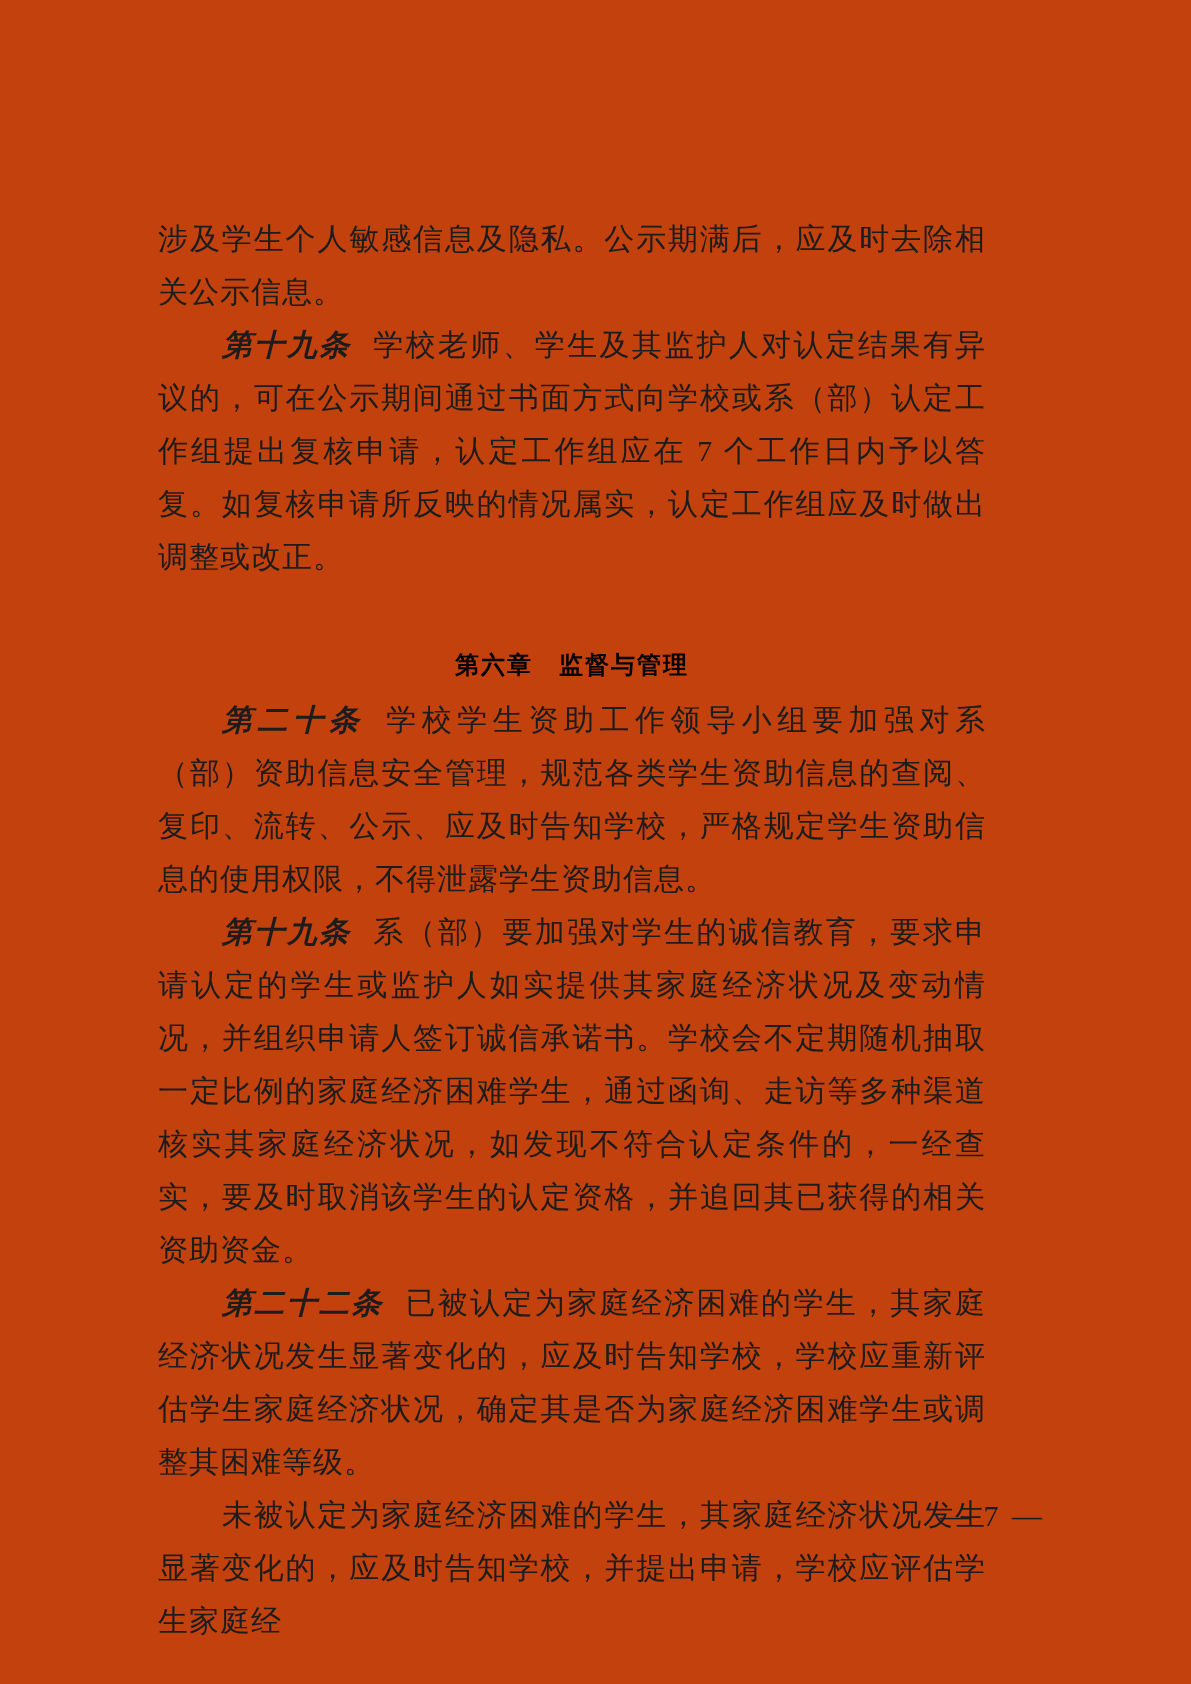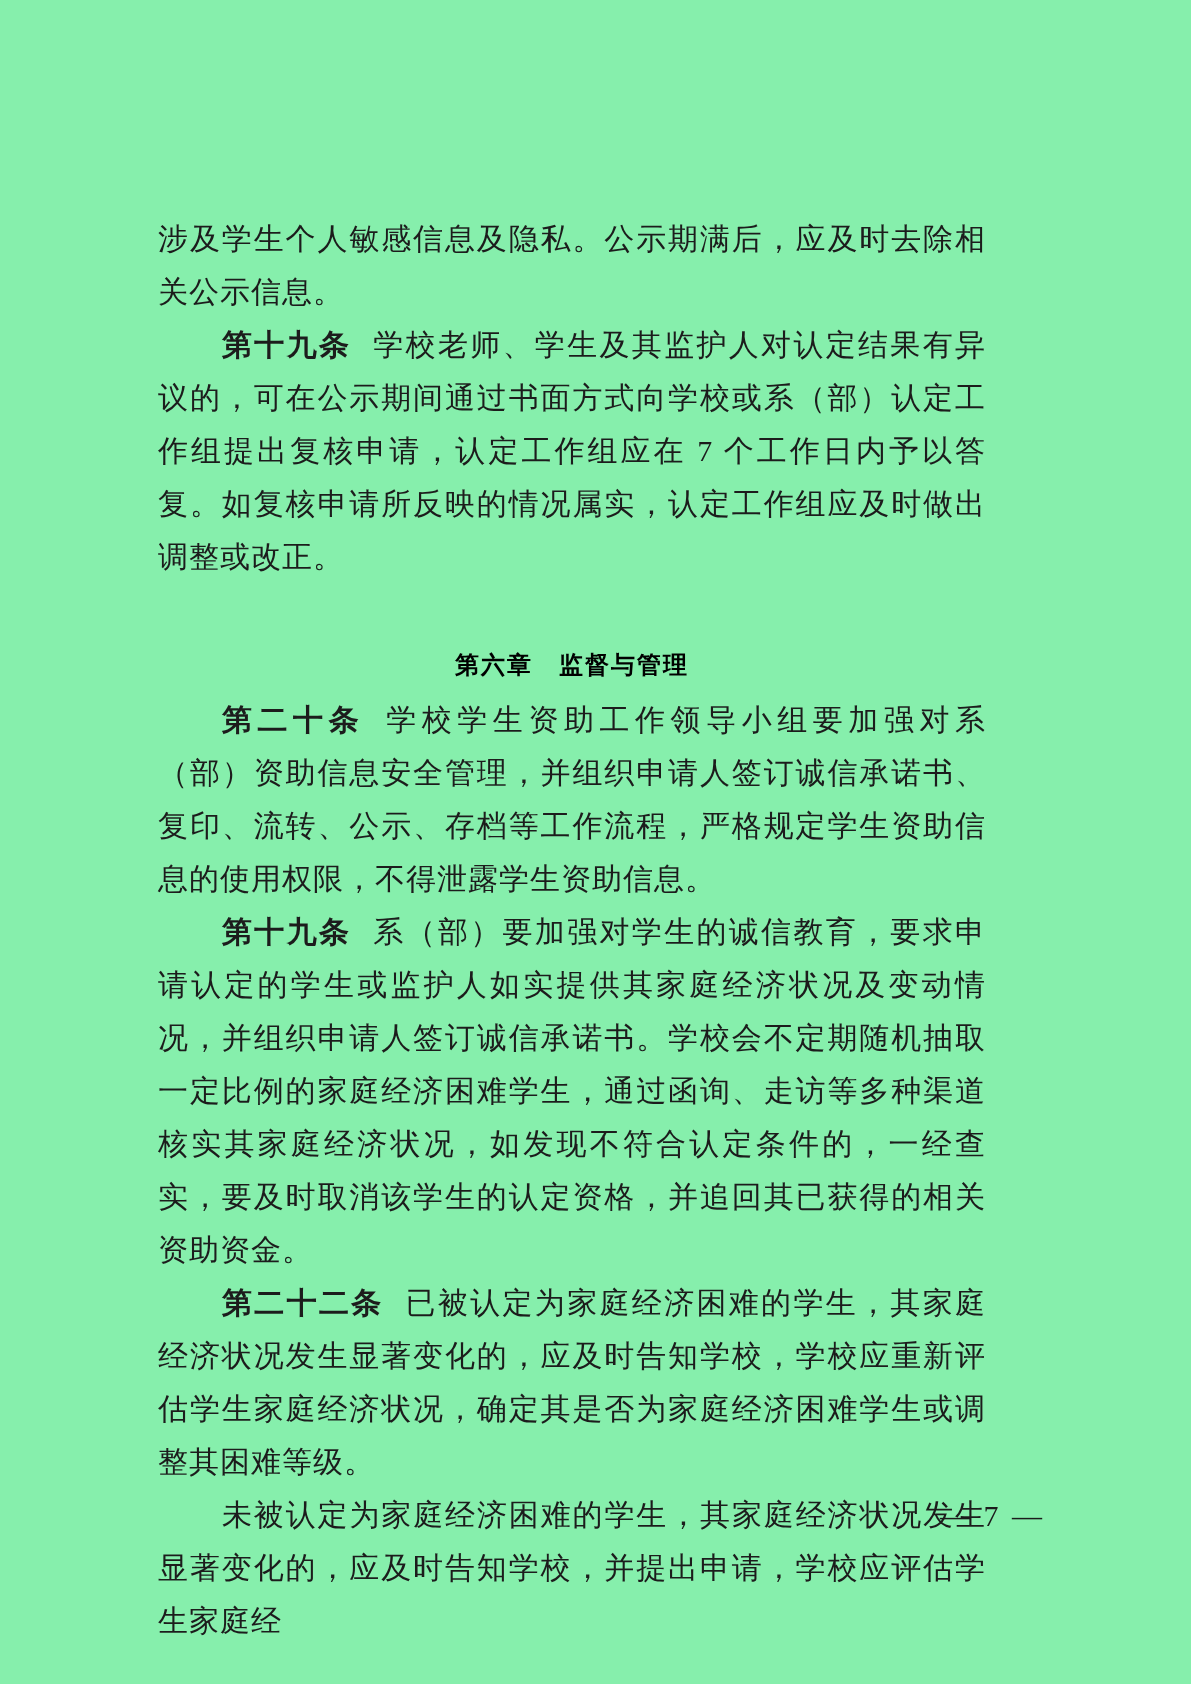--- a/index.html
+++ b/index.html
@@ -5,21 +5,21 @@
   html, body {
     margin: 0;
     padding: 0;
     background: #e8e8e8;
   }
   .page {
     position: relative;
     width: 1191px;
     height: 1684px;
     margin: 0 auto;
-    background: #86efac;
+    background: #c2410c;
     overflow: hidden;
     font-family: "Liberation Serif", "DejaVu Serif", serif;
     color: #1c1c1c;
   }
   .content {
     position: absolute;
     left: 158px;
     top: 212px;
     width: 828px;
   }
@@ -30,20 +30,21 @@
     letter-spacing: 1px;
     text-align: justify;
     text-justify: inter-ideograph;
   }
   .para.indent {
     text-indent: 64px;
   }
   .lead {
     font-weight: bold;
     margin-right: 22px;
+    font-style: italic;
   }
   .chapter {
     margin: 53px 0 0 0;
     font-size: 24px;
     line-height: 57px;
     font-weight: bold;
     text-align: center;
     letter-spacing: 2px;
     font-family: "Liberation Sans", "DejaVu Sans", sans-serif;
     color: #000000;
@@ -74,21 +75,21 @@
 
     <p class="para indent">
       <span class="lead">第十九条</span><span>学校老师、学生及其监护人对认定结果有异议的，可在公示期间通过书面方式向学校或系（部）认定工作组提出复核申请，认定工作组应在 7 个工作日内予以答复。如复核申请所反映的情况属实，认定工作组应及时做出调整或改正。</span>
     </p>
 
     <h2 class="chapter">
       <span>第六章</span><span class="gap"></span><span>监督与管理</span>
     </h2>
 
     <p class="para indent">
-      <span class="lead">第二十条</span><span>学校学生资助工作领导小组要加强对系（部）资助信息安全管理，并组织申请人签订诚信承诺书、复印、流转、公示、存档等工作流程，严格规定学生资助信息的使用权限，不得泄露学生资助信息。</span>
+      <span class="lead">第二十条</span><span>学校学生资助工作领导小组要加强对系（部）资助信息安全管理，规范各类学生资助信息的查阅、复印、流转、公示、应及时告知学校，严格规定学生资助信息的使用权限，不得泄露学生资助信息。</span>
     </p>
 
     <p class="para indent">
       <span class="lead">第十九条</span><span>系（部）要加强对学生的诚信教育，要求申请认定的学生或监护人如实提供其家庭经济状况及变动情况，并组织申请人签订诚信承诺书。学校会不定期随机抽取一定比例的家庭经济困难学生，通过函询、走访等多种渠道核实其家庭经济状况，如发现不符合认定条件的，一经查实，要及时取消该学生的认定资格，并追回其已获得的相关资助资金。</span>
     </p>
 
     <p class="para indent">
       <span class="lead">第二十二条</span><span>已被认定为家庭经济困难的学生，其家庭经济状况发生显著变化的，应及时告知学校，学校应重新评估学生家庭经济状况，确定其是否为家庭经济困难学生或调整其困难等级。</span>
     </p>
 

